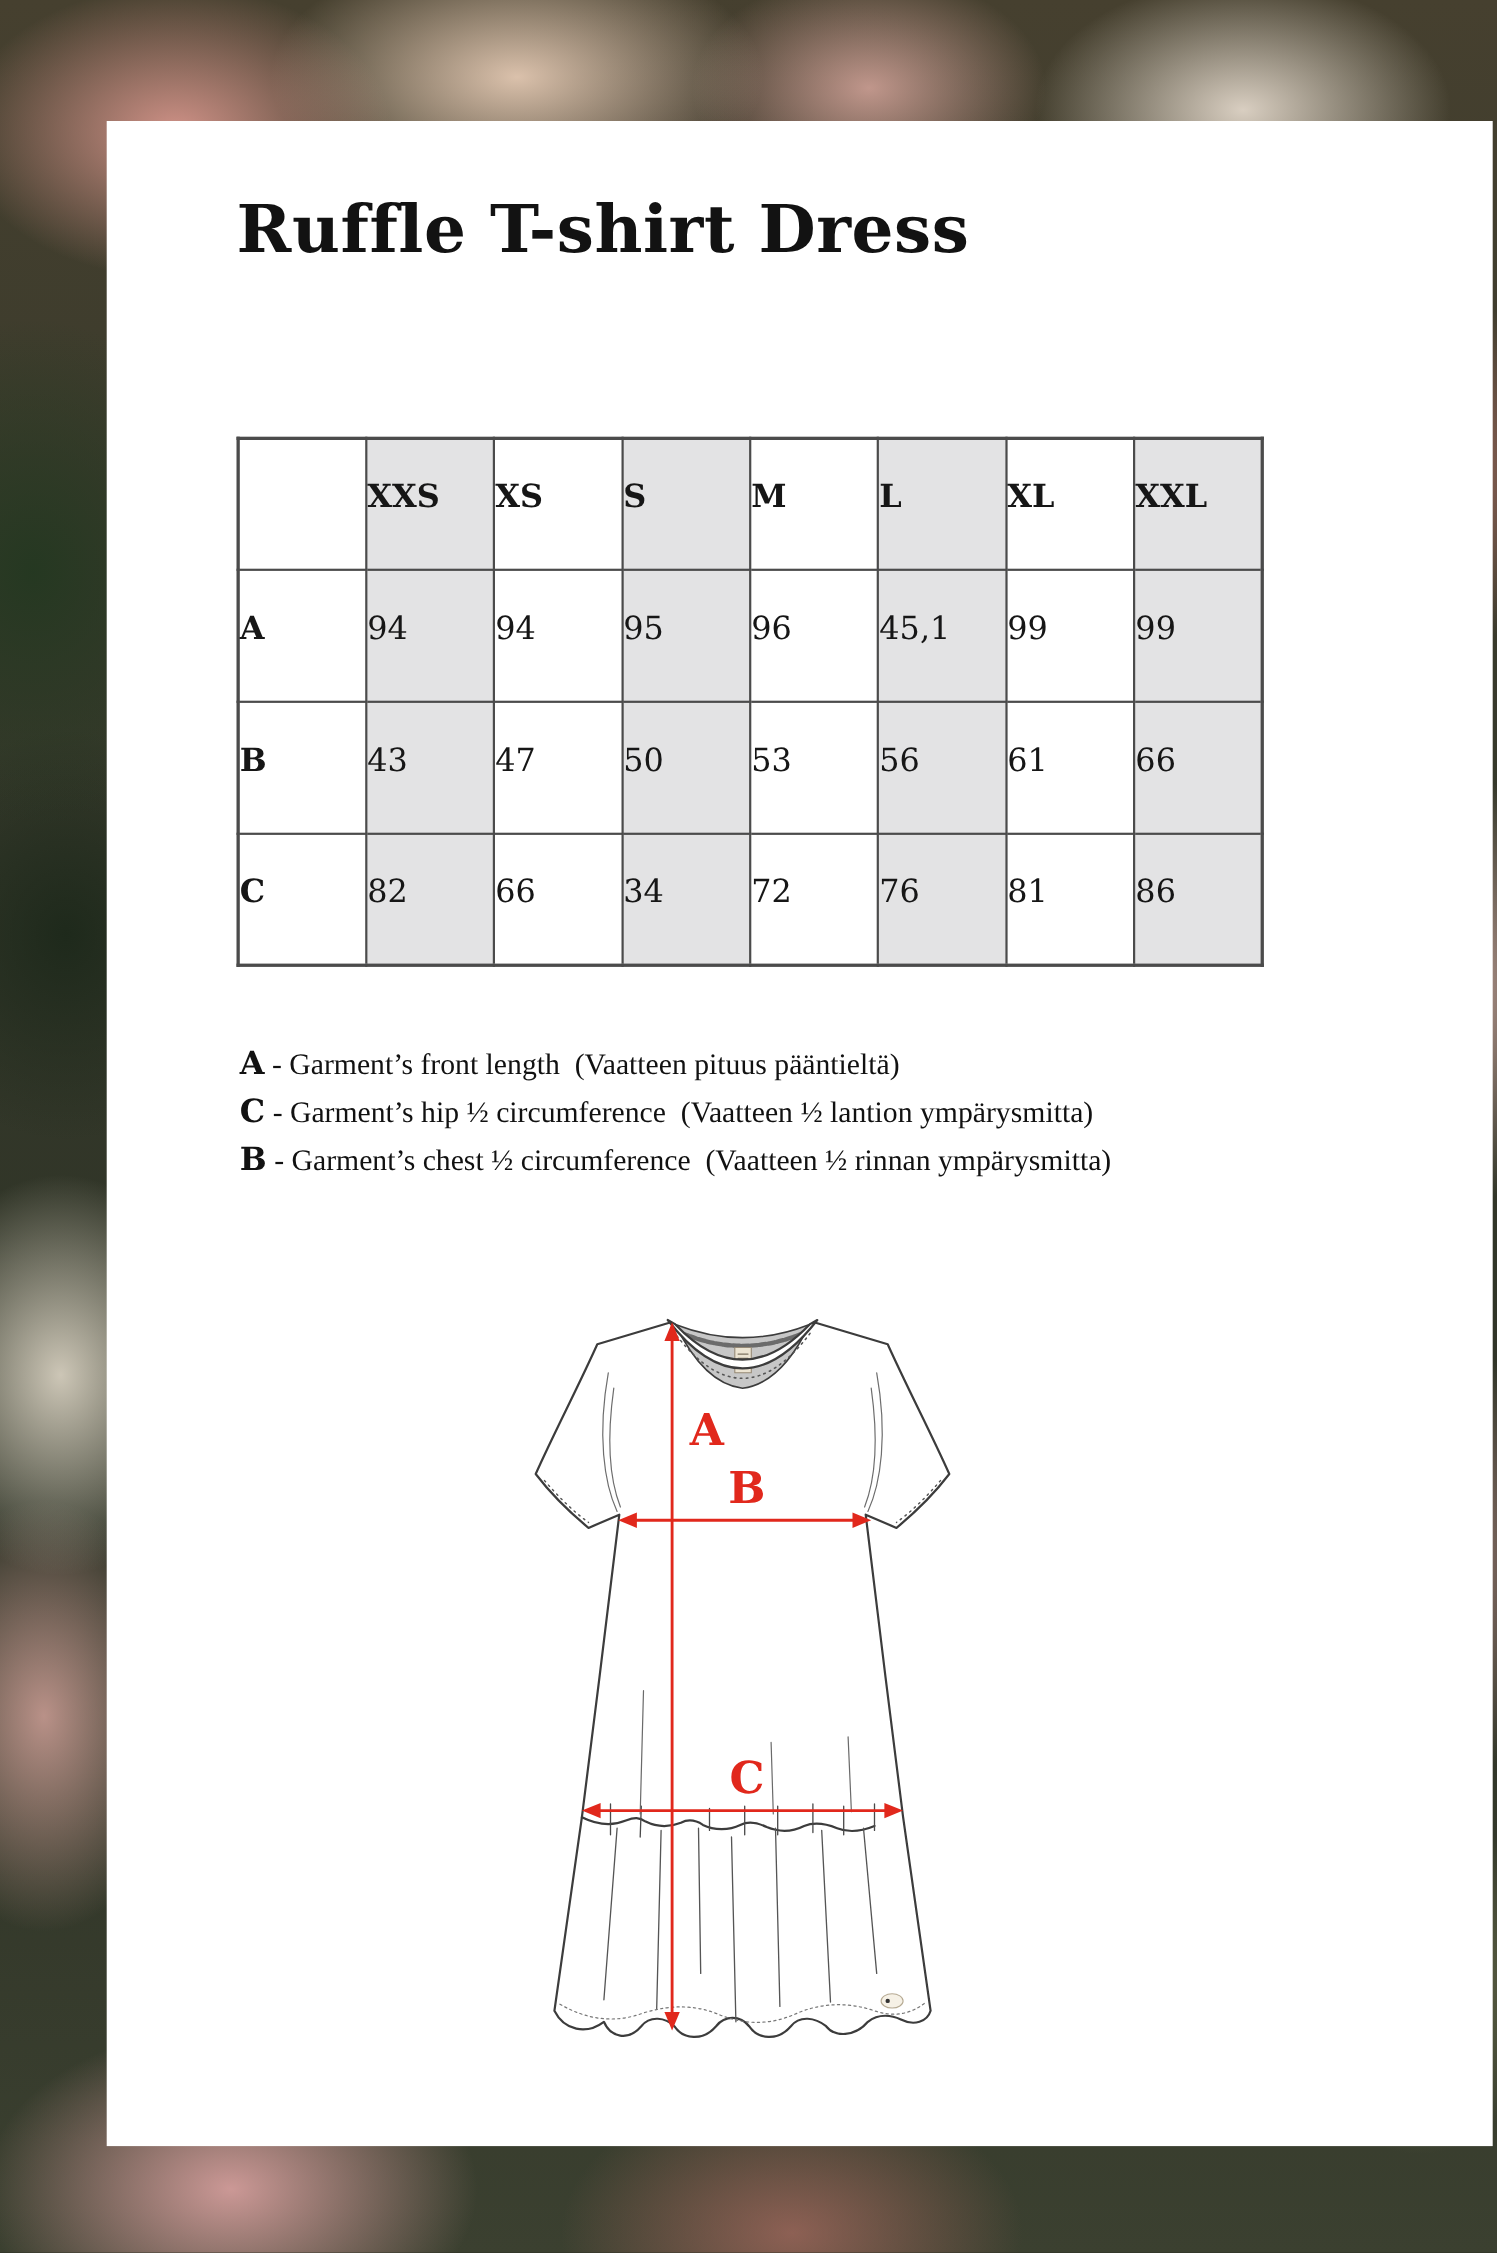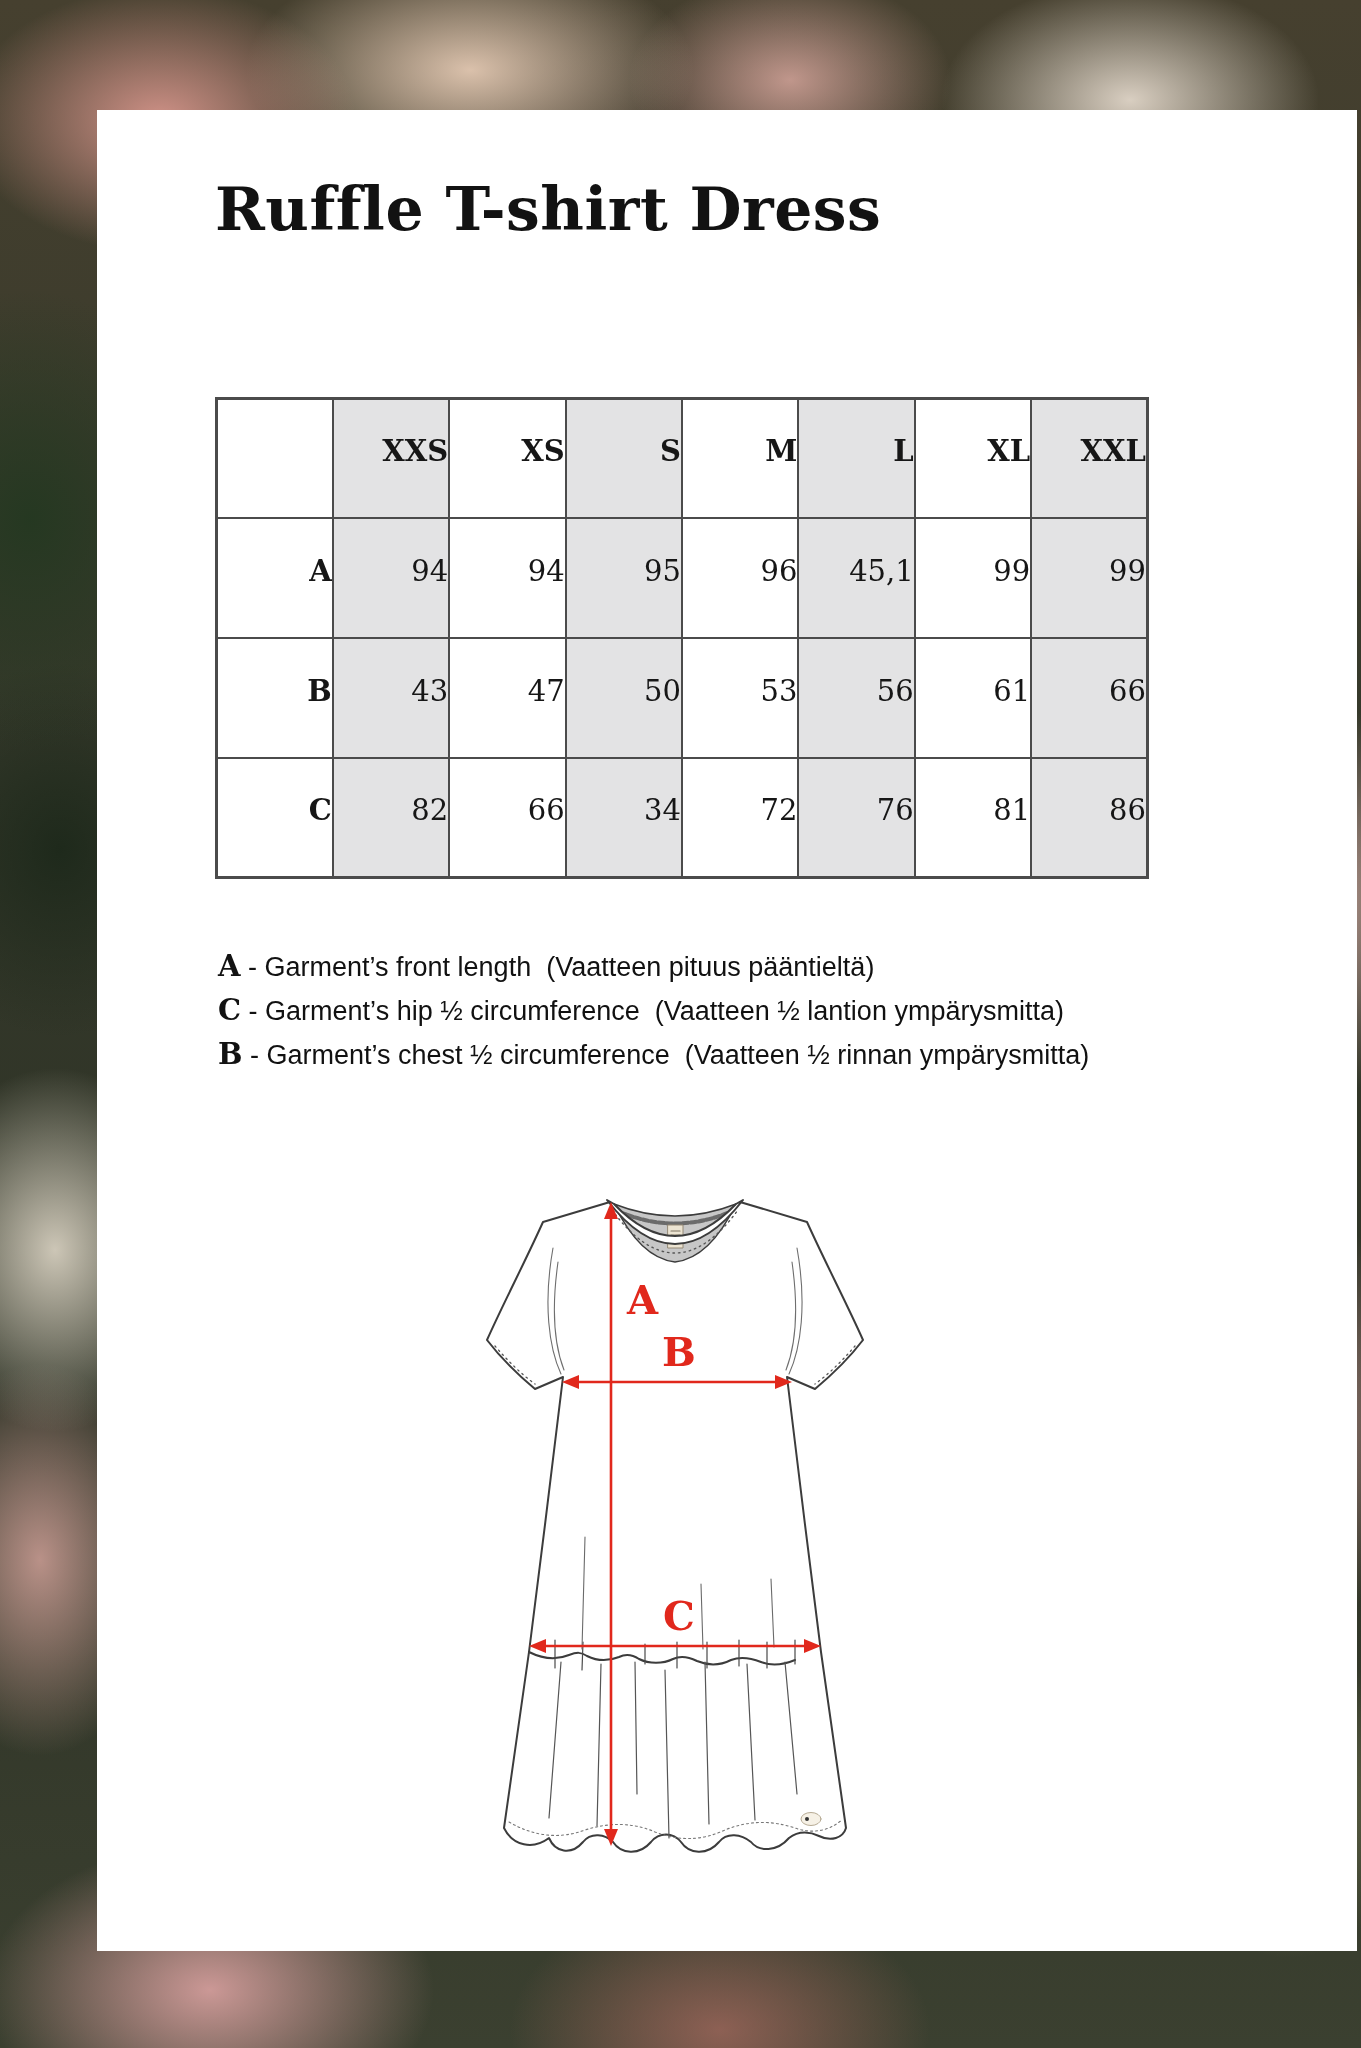--- a/index.html
+++ b/index.html
@@ -41,39 +41,39 @@
     font-size:60px;line-height:1.1;letter-spacing:.5px;color:#121212;
     white-space:nowrap;
   }
   
   table.size-chart{
     position:absolute;left:118px;top:287px;width:934px;height:482px;
     border-collapse:collapse;table-layout:fixed;
     border:3px solid #4b4b4b;
   }
   table.size-chart td,table.size-chart th{
-    border:2px solid #4b4b4b;text-align:right;vertical-align:middle;
+    border:2px solid #4b4b4b;text-align:left;vertical-align:middle;
     font-family:"DejaVu Serif",serif;font-size:29px;color:#161616;
     padding:0 0 14px 0;
   }
   table.size-chart tr.hdr{height:119px;}
   table.size-chart tr.datarow{height:120px;}
   table.size-chart th{font-weight:700;}
   table.size-chart td.rowlabel{font-weight:700;}
   table.size-chart .shade{background:#e3e3e4;}
   
   .legend{
     position:absolute;left:121px;top:835px;color:#111;
     font-family:"Liberation Sans",sans-serif;font-size:27px;line-height:43px;
   }
   .legend-row{white-space:nowrap;}
   .legend-letter{
     font-family:"DejaVu Serif",serif;font-weight:700;font-size:29px;color:#121212;
   }
-  .legend-text{white-space:pre-wrap;}
+  .legend-text{white-space:pre-wrap;font-family:Liberation Serif, serif;}
   
   .diagram{position:absolute;left:358px;top:1082px;width:440px;height:666px;}
   .diagram text.meas{
     font-family:"DejaVu Serif",serif;font-weight:700;font-size:40px;fill:#e1281c;
   }
 </style>
 </head>
 <body>
 
 <div class="canvas">

